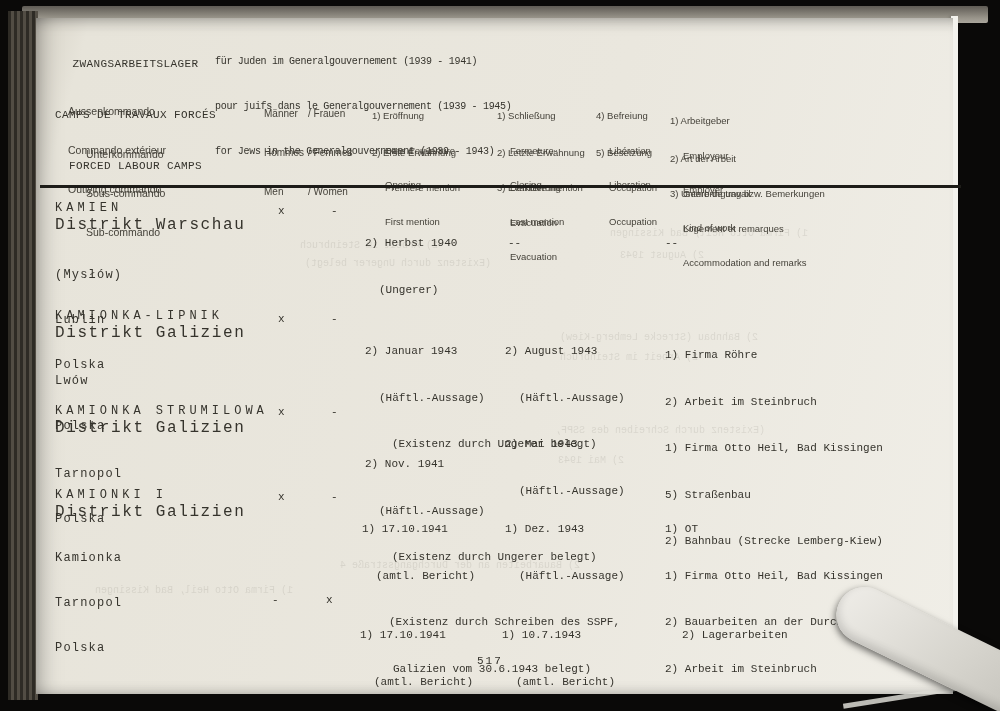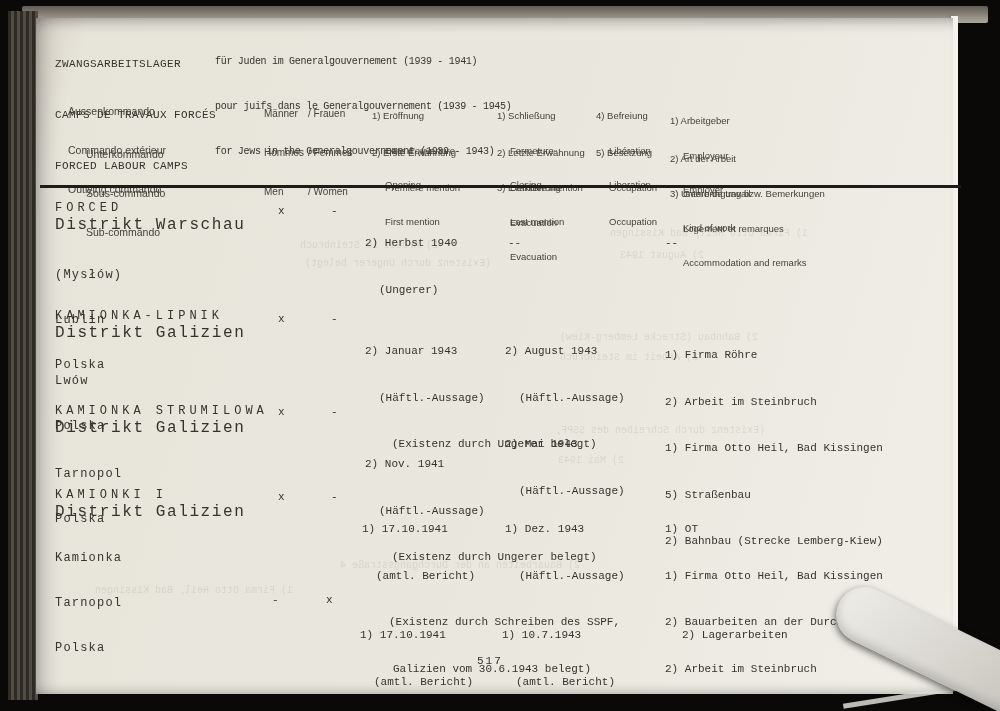--- a/index.html
+++ b/index.html
@@ -19,21 +19,21 @@
         box-shadow:inset 16px 0 26px -18px rgba(0,0,0,.5), inset 0 14px 16px -14px rgba(0,0,0,.4),
                    inset 0 -10px 14px -12px rgba(0,0,0,.35);}
   .turner{position:absolute;left:838px;top:580px;width:238px;height:56px;border-radius:28px;
           background:linear-gradient(115deg,#efede8,#d6d4cd 55%,#bfbdb6);
           transform:rotate(26deg);transform-origin:12px 28px;z-index:6;
           box-shadow:0 3px 7px rgba(0,0,0,.55), inset 0 -5px 9px rgba(0,0,0,.14);}
   .sliver{position:absolute;left:842px;top:687px;width:215px;height:5px;background:#dcdad3;
           transform:rotate(-9deg);opacity:.85;z-index:5;}
   
   .t{position:absolute;white-space:pre;color:#35332c;z-index:2;}
-  .title-l{font-size:11px;letter-spacing:.4px;line-height:17px;}
+  .title-l{font-size:11px;letter-spacing:.4px;line-height:17px;text-align:center;}
   .title-r{font-size:10px;letter-spacing:-.3px;line-height:15px;}
   .sans{font-family:"Liberation Sans",sans-serif;color:#45423a;}
   .kmd{font-size:10.5px;line-height:13px;}
   .mw{font-size:10px;line-height:13px;display:flex;}
   .mw .c1{width:44px;}
   .lg{font-size:9.5px;line-height:11.5px;}
   .lg div:not(:first-child){padding-left:13px;}
   .rule{position:absolute;left:40px;top:185px;width:921px;height:2.5px;background:#1d1c18;z-index:2;}
   .name{font-size:12px;letter-spacing:4px;}
   .dist{font-size:16px;letter-spacing:1.6px;}
@@ -152,21 +152,21 @@
     <div>Kind of work</div>
   </div>
   <div class="t sans lg" style="left:670px;top:165px">
     <div>3) Unterbringung bzw. Bemerkungen</div>
     <div>Logement et remarques</div>
     <div>Accommodation and remarks</div>
   </div>
 
   <div class="rule"></div>
 
-  <div class="t name" style="left:55px;top:201px">FORCED</div>
+  <div class="t name" style="left:55px;top:201px">KAMIEN</div>
   <div class="t dist" style="left:55px;top:216px">Distrikt Warschau</div>
   <div class="t loc" style="left:55px;top:238px">
     <div>(Mysłów)</div>
     <div>Lublin</div>
     <div>Polska</div>
   </div>
   <div class="t mark" style="left:278px;top:205px">x</div>
   <div class="t mark" style="left:331px;top:205px">-</div>
   <div class="t data blk" style="left:365px;top:205px">
     <div>2) Herbst 1940</div>

